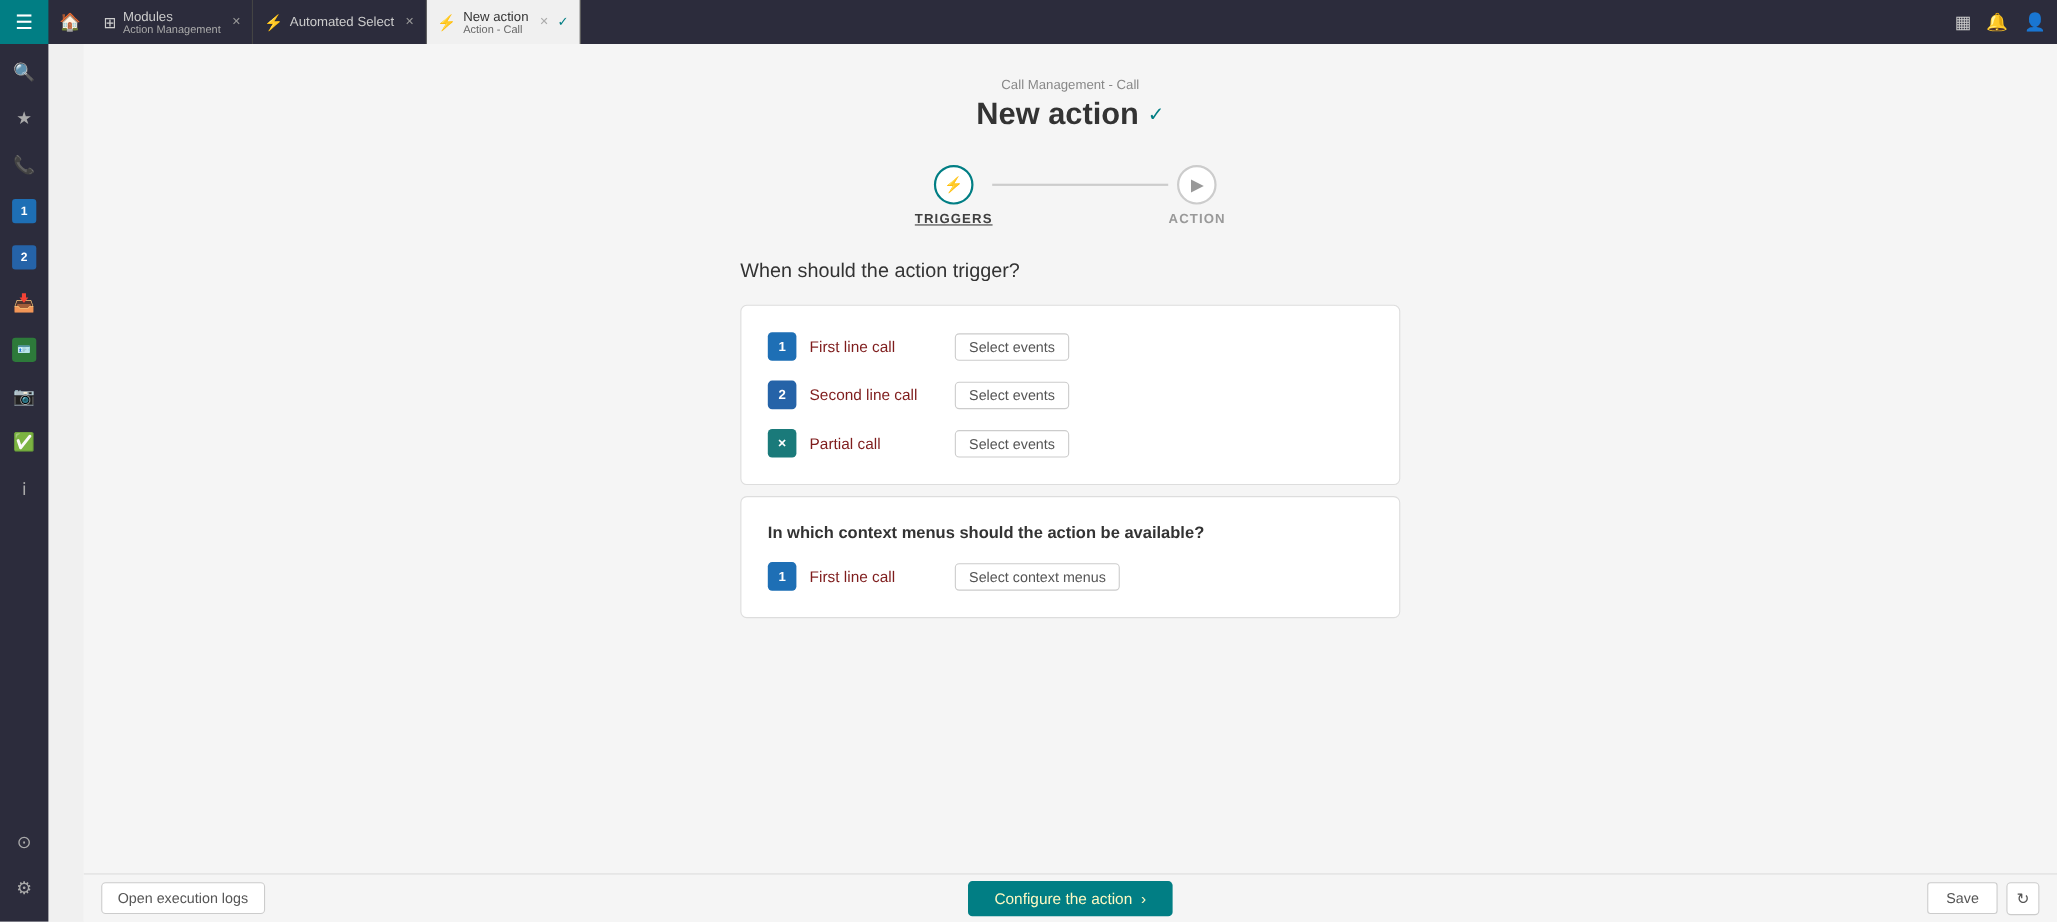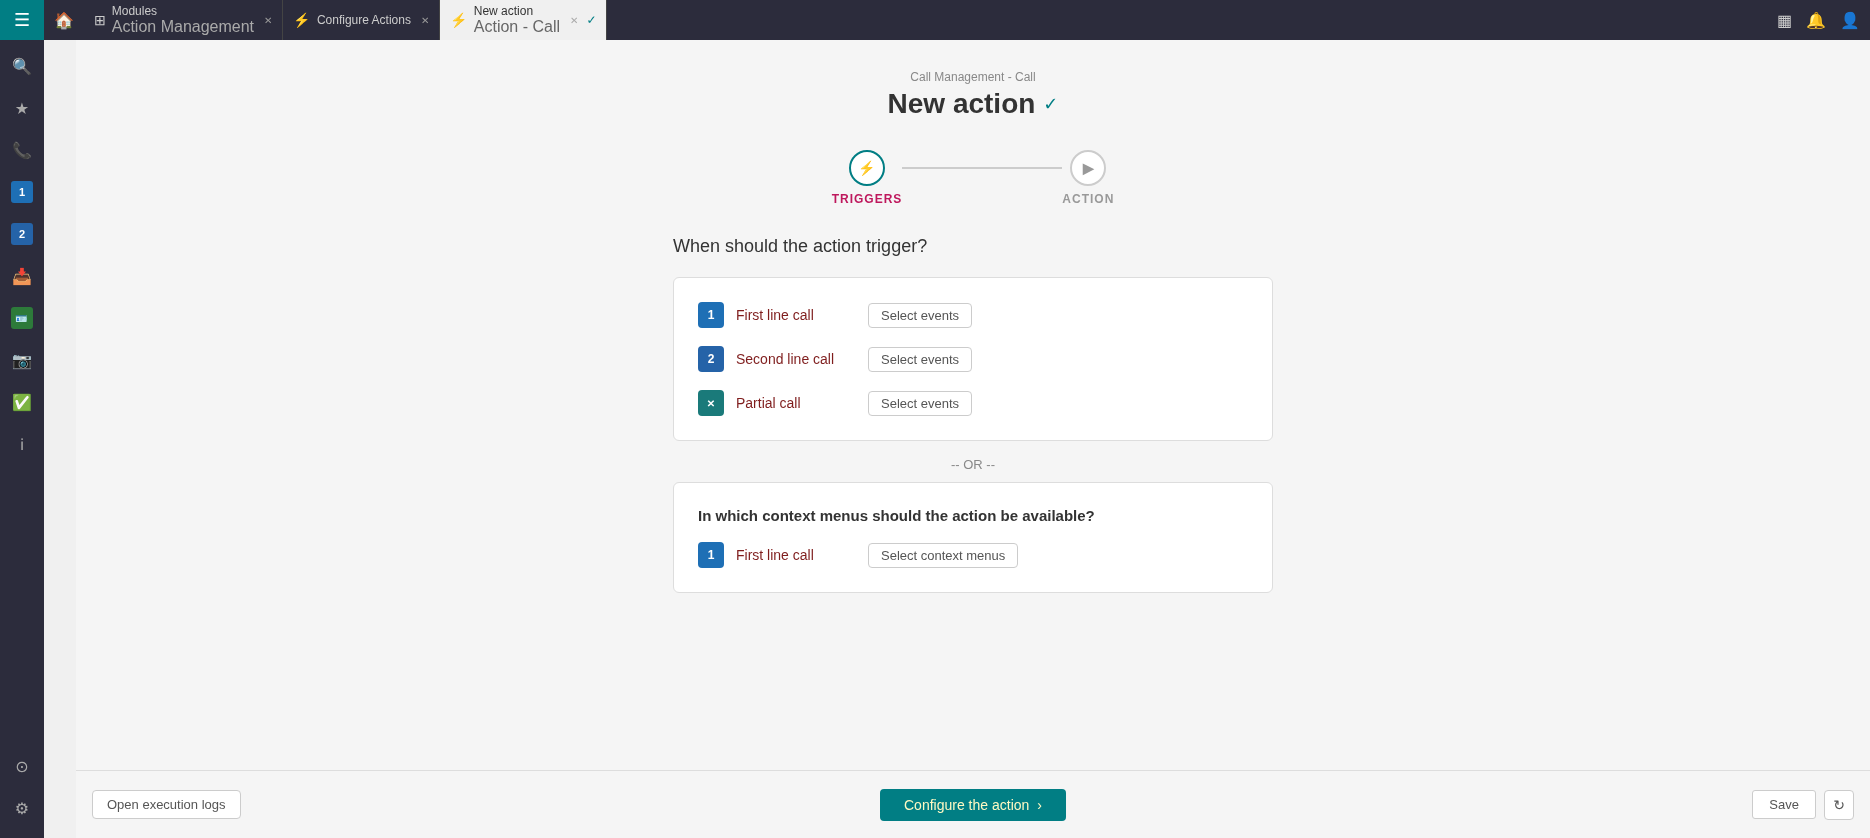--- a/index.html
+++ b/index.html
@@ -90,21 +90,21 @@
       display: flex; align-items: center; justify-content: center;
       font-size: 14px; font-weight: bold;
     }
     .step-circle.active {
       border: 2px solid #017e84; color: #017e84; background: white;
     }
     .step-circle.inactive {
       border: 2px solid #ccc; color: #999; background: white;
     }
     .step-label { font-size: 12px; font-weight: 600; letter-spacing: 1px; }
-    .step-label.active { color: #be185d; }
+    .step-label.active { color: #404040; text-decoration: underline; }
     .step-label.inactive { color: #999; }
     .step-line {
       width: 160px; height: 2px; background: #ccc; margin-bottom: 20px;
     }
 
     
     .section-title {
       font-size: 18px; color: #333; margin-bottom: 20px; width: 600px;
     }
 
@@ -142,21 +142,21 @@
       cursor: pointer;
     }
 
     .or-divider {
       text-align: center; font-size: 13px; color: #888;
       margin: 6px 0 10px 0; width: 600px;
     }
 
     
     .bottom-bar {
-      height: 68px; background: #f5f5f5; border-top: 1px solid #ddd;
+      height: 44px; background: #f5f5f5; border-top: 1px solid #ddd;
       display: flex; align-items: center; padding: 0 16px;
       flex-shrink: 0; position: relative;
     }
     .open-logs-btn {
       border: 1px solid #ccc; background: white; color: #555;
       padding: 6px 14px; border-radius: 4px; font-size: 13px;
       cursor: pointer;
     }
     .configure-btn {
       position: absolute; left: 50%; transform: translateX(-50%);
@@ -169,21 +169,21 @@
       border: 1px solid #ccc; background: white; color: #555;
       padding: 6px 16px; border-radius: 3px; font-size: 13px; cursor: pointer;
     }
     .refresh-btn {
       border: 1px solid #ccc; background: white; color: #555;
       width: 30px; height: 30px; border-radius: 4px; font-size: 14px;
       cursor: pointer; display: flex; align-items: center; justify-content: center;
     }
 
     
-    .tab-sublabel { font-size: 16px; color: #aaa; }
+    .tab-sublabel { font-size: 10px; color: #aaa; }
     .topbar-tab.active .tab-sublabel { color: #666; }
   </style>
 </head>
 <body>
 
 <div class="topbar">
   <div class="topbar-menu-btn">
     <span class="hamburger">☰</span>
   </div>
   <div class="topbar-home">
@@ -196,21 +196,21 @@
       <div>
         <div>Modules</div>
         <div class="tab-sublabel">Action Management</div>
       </div>
       <span class="tab-close">✕</span>
     </div>
 
     <div class="topbar-tab">
       <span class="tab-icon" style="color:#1e9aa0;">⚡</span>
       <div>
-        <div>Configure Actions</div>
+        <div>Automated Select</div>
       </div>
       <span class="tab-close">✕</span>
     </div>
 
     <div class="topbar-tab active">
       <span class="tab-icon" style="color:#1e9aa0;">⚡</span>
       <div>
         <div>New action</div>
         <div class="tab-sublabel">Action - Call</div>
       </div>
@@ -310,21 +310,20 @@
           <button class="select-btn">Select events</button>
         </div>
 
         <div class="event-row">
           <div class="event-icon teal" style="font-size:10px;">✕</div>
           <span class="event-label">Partial call</span>
           <button class="select-btn">Select events</button>
         </div>
       </div>
 
-      <div class="or-divider">-- OR --</div>
 
       <div class="card">
         <div class="card-title">In which context menus should the action be available?</div>
 
         <div class="event-row">
           <div class="event-icon blue1">1</div>
           <span class="event-label">First line call</span>
           <button class="select-btn">Select context menus</button>
         </div>
       </div>

